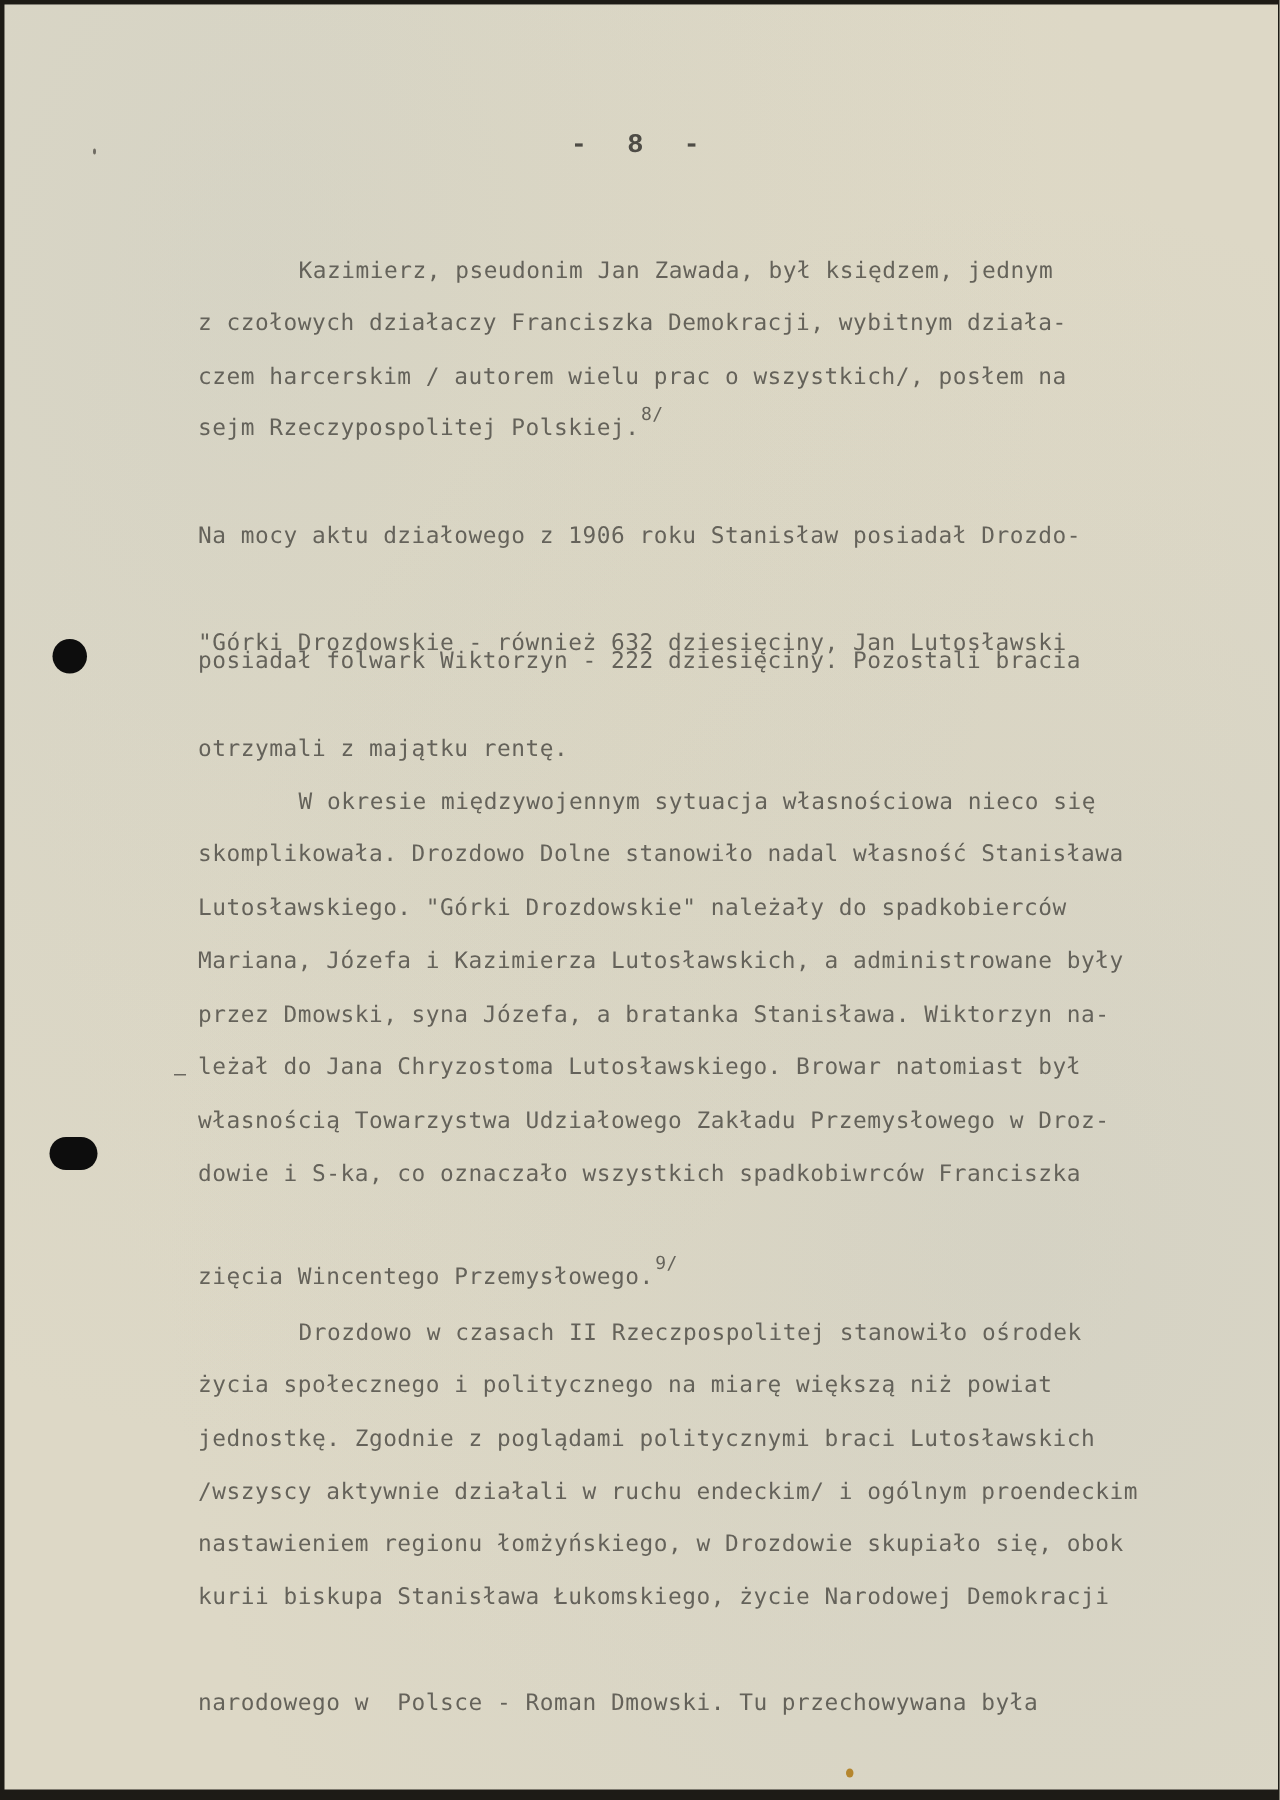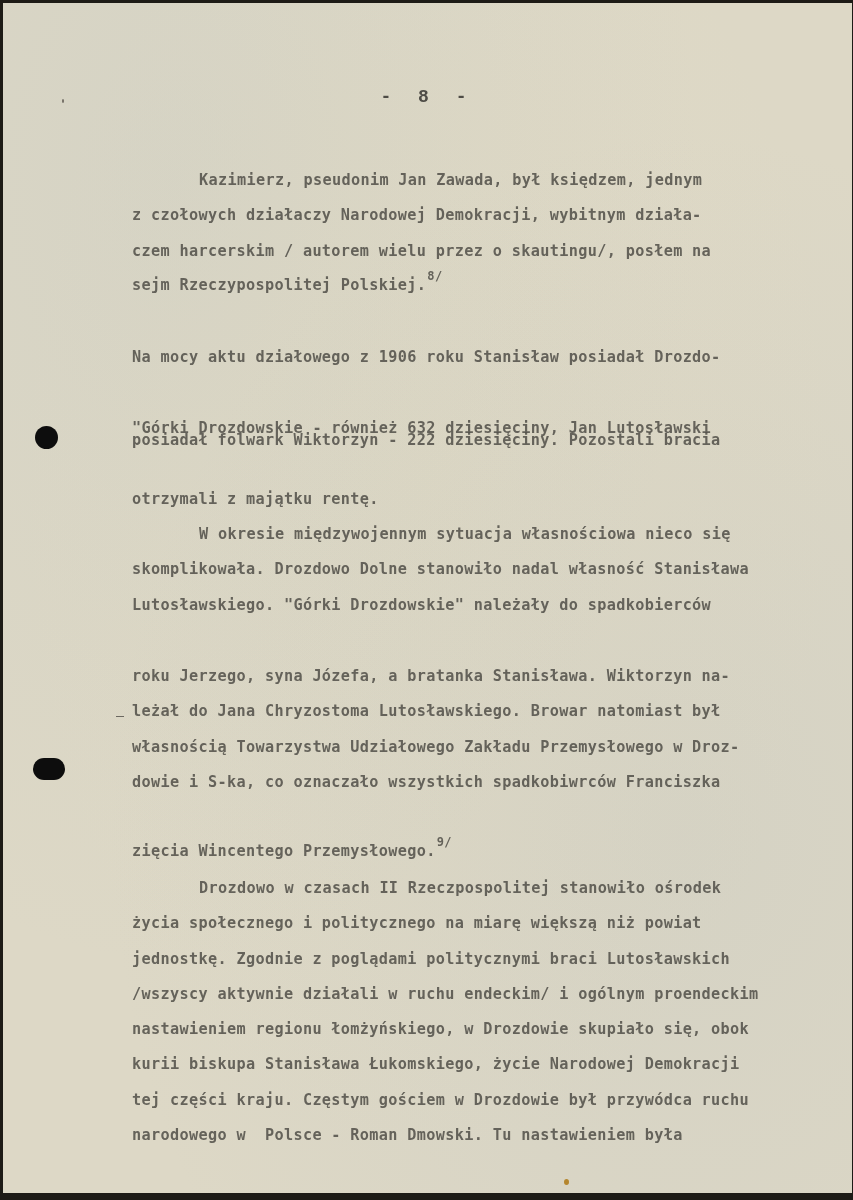--- a/index.html
+++ b/index.html
@@ -38,21 +38,21 @@
       font-weight: bold;
     }
     .text-line {
       position: absolute;
       left: 129px;
       font-family: "DejaVu Sans Mono", "Liberation Mono", monospace;
       font-size: 15.2px;
       color: #55534c;
       letter-spacing: 0.35px;
       white-space: pre;
-      font-weight: bold;
+      font-weight: normal;
       opacity: 0.88;
     }
     .text-line.indent { left: 196px; }
     sup.footnote {
       font-size: 12px;
       position: relative;
       top: -4px;
       vertical-align: super;
       line-height: 0;
       margin-left: 1px;
@@ -72,45 +72,45 @@
     .speck-2 { left: 59px; top: 96px; width: 2px; height: 4px; background: #6f6b62; }
     .margin-dash { position: absolute; left: 113px; top: 713px; width: 8px; height: 1px; background: #6b6860; }
   </style>
 </head>
 <body>
 
 <div class="page">
   <div class="page-number">- 8 -</div>
 
   <div class="text-line indent" style="top:168px">Kazimierz, pseudonim Jan Zawada, był księdzem, jednym</div>
-  <div class="text-line" style="top:203px">z czołowych działaczy Narodowej Demokracji, wybitnym działa-</div>
-  <div class="text-line" style="top:239px">czem harcerskim / autorem wielu przez o skautingu/, posłem na</div>
+  <div class="text-line" style="top:203px">z czołowych działaczy Franciszka Demokracji, wybitnym działa-</div>
+  <div class="text-line" style="top:239px">czem harcerskim / autorem wielu prac o wszystkich/, posłem na</div>
   <div class="text-line" style="top:273px"><span>sejm Rzeczypospolitej Polskiej.</span><sup class="footnote">8/</sup></div>
 
   <div class="text-line" style="top:345px">Na mocy aktu działowego z 1906 roku Stanisław posiadał Drozdo-</div>
   <div class="text-line" style="top:416px">"Górki Drozdowskie - również 632 dziesięciny, Jan Lutosławski</div>
   <div class="text-line" style="top:428px">posiadał folwark Wiktorzyn - 222 dziesięciny. Pozostali bracia</div>
   <div class="text-line" style="top:487px">otrzymali z majątku rentę.</div>
 
   <div class="text-line indent" style="top:522px">W okresie międzywojennym sytuacja własnościowa nieco się</div>
   <div class="text-line" style="top:557px">skomplikowała. Drozdowo Dolne stanowiło nadal własność Stanisława</div>
   <div class="text-line" style="top:593px">Lutosławskiego. "Górki Drozdowskie" należały do spadkobierców</div>
-  <div class="text-line" style="top:664px">roku Jerzego, syna Józefa, a bratanka Stanisława. Wiktorzyn na-</div>
+  <div class="text-line" style="top:628px">Mariana, Józefa i Kazimierza Lutosławskich, a administrowane były</div>
+  <div class="text-line" style="top:664px">przez Dmowski, syna Józefa, a bratanka Stanisława. Wiktorzyn na-</div>
   <div class="text-line" style="top:699px">leżał do Jana Chryzostoma Lutosławskiego. Browar natomiast był</div>
   <div class="text-line" style="top:735px">własnością Towarzystwa Udziałowego Zakładu Przemysłowego w Droz-</div>
   <div class="text-line" style="top:770px">dowie i S-ka, co oznaczało wszystkich spadkobiwrców Franciszka</div>
   <div class="text-line" style="top:839px"><span>zięcia Wincentego Przemysłowego.</span><sup class="footnote">9/</sup></div>
 
   <div class="text-line indent" style="top:876px">Drozdowo w czasach II Rzeczpospolitej stanowiło ośrodek</div>
   <div class="text-line" style="top:911px">życia społecznego i politycznego na miarę większą niż powiat</div>
   <div class="text-line" style="top:947px">jednostkę. Zgodnie z poglądami politycznymi braci Lutosławskich</div>
   <div class="text-line" style="top:982px">/wszyscy aktywnie działali w ruchu endeckim/ i ogólnym proendeckim</div>
   <div class="text-line" style="top:1017px">nastawieniem regionu łomżyńskiego, w Drozdowie skupiało się, obok</div>
   <div class="text-line" style="top:1052px">kurii biskupa Stanisława Łukomskiego, życie Narodowej Demokracji</div>
-  <div class="text-line" style="top:1088px">tej części kraju. Częstym gościem w Drozdowie był przywódca ruchu</div>
-  <div class="text-line" style="top:1123px">narodowego w  Polsce - Roman Dmowski. Tu nastawieniem była</div>
+  <div class="text-line" style="top:1123px">narodowego w  Polsce - Roman Dmowski. Tu przechowywana była</div>
 
   <div class="punch-hole hole-1"></div>
   <div class="punch-hole hole-2"></div>
   <div class="margin-dash"></div>
   <div class="speck speck-1"></div>
   <div class="speck speck-2"></div>
 </div>
 
 </body></html>

